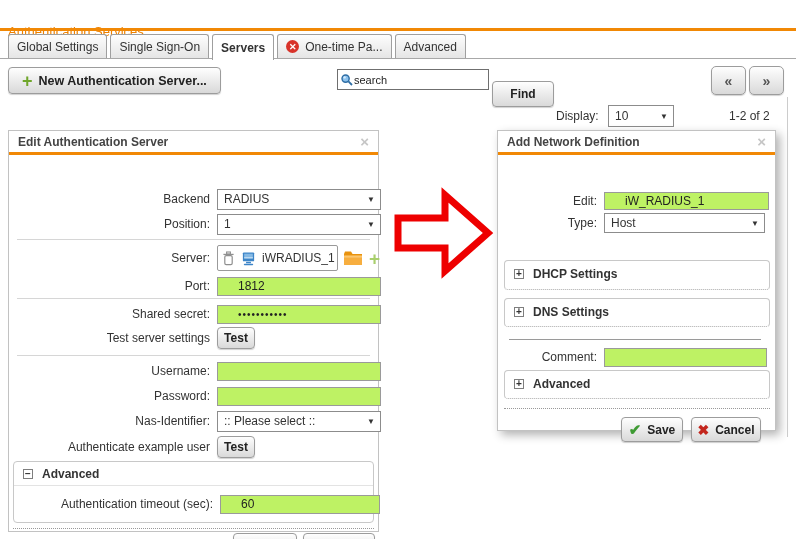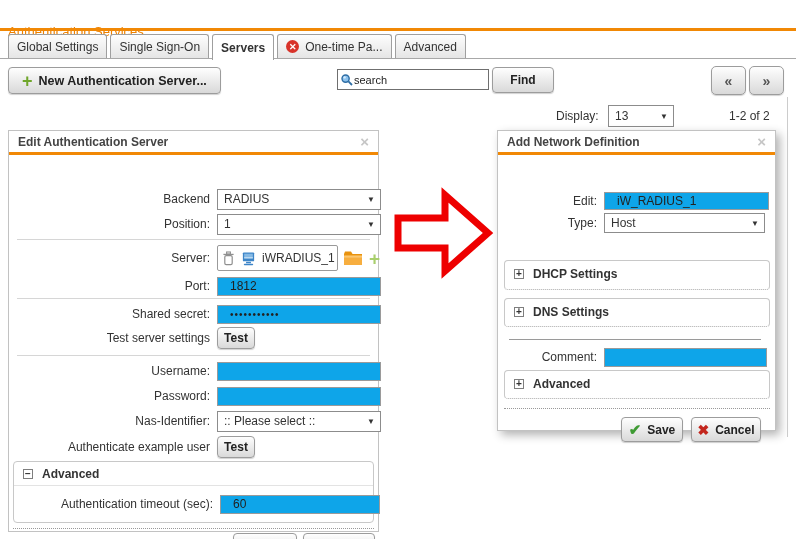--- a/index.html
+++ b/index.html
@@ -27,35 +27,35 @@
          font-weight:bold; color:#222; box-shadow:0 1px 1px rgba(0,0,0,0.18); cursor:pointer;
          font-family:"Liberation Sans", sans-serif; font-size:12px; }
 
   
   .new-btn { position:absolute; left:8px; top:67px; height:27px; padding:0 13px; font-size:12.5px; }
   .plus-big { color:#6FA62B; font-size:18px; font-weight:bold; line-height:1; }
   .search-box { position:absolute; left:337px; top:69px; width:152px; height:21px;
                 border:1px solid #6F6F6F; background:#fff; display:flex; align-items:center; padding-left:2px; }
   .search-box input { border:none; outline:none; width:120px; font-size:11px; color:#222;
                       font-family:"Liberation Sans", sans-serif; }
-  .find-btn { position:absolute; left:492px; top:67px; width:62px; height:26px; }
+  .find-btn { position:absolute; left:492px; top:81px; width:62px; height:26px; }
   .pg-btn { position:absolute; top:66px; width:35px; height:29px; font-size:14px; color:#555; border-radius:5px; }
   .pg-prev { left:711px; } .pg-next { left:749px; }
 
   
   .display-label { position:absolute; left:556px; top:109px; }
   .display-select { position:absolute; left:608px; top:105px; width:66px; height:22px; }
   .range-text { position:absolute; left:729px; top:109px; }
 
   .select { border:1px solid #8C8C8C; background:#fff; display:flex; align-items:center;
             justify-content:space-between; padding:0 5px 0 6px; cursor:pointer; }
   .select .arrow { font-size:8px; color:#333; flex:none; margin-left:4px; }
 
-  .tfield { border:1px solid #9A9A9A; background:#0ea5e9; font-family:"Liberation Sans", sans-serif;
-            font-size:12px; color:#222; padding:0 12px; outline:none; }
+  .tfield { border:1px solid #9A9A9A; background:#bef264; font-family:"Liberation Sans", sans-serif;
+            font-size:12px; color:#222; padding:0 20px; outline:none; }
 
   
   .panel { position:absolute; background:#fff; border:1px solid #C2C2C2; }
   .panel-header { height:24px; display:flex; align-items:center; justify-content:space-between;
                   padding:0 9px; border-bottom:3px solid #F18805; font-weight:bold; color:#444; }
   .close-x { color:#C6C6C6; font-weight:bold; font-size:15px; cursor:pointer; line-height:1; }
   .edit-panel { left:8px; top:130px; width:371px; height:402px; }
   .add-panel { left:497px; top:130px; width:279px; height:301px; box-shadow:4px 4px 9px rgba(0,0,0,0.30); }
   .pbody { position:relative; width:100%; height:calc(100% - 27px); }
 
@@ -147,21 +147,21 @@
 
   <button class="btn pg-btn pg-prev">
     <span>«</span>
   </button>
   <button class="btn pg-btn pg-next">
     <span>»</span>
   </button>
 
   <div class="display-label">Display:</div>
   <div class="select display-select">
-    <span>13</span>
+    <span>10</span>
     <span class="arrow">▼</span>
   </div>
   <div class="range-text">1-2 of 2</div>
 
   <div class="panel edit-panel">
     <div class="panel-header">
       <span>Edit Authentication Server</span>
       <span class="close-x">×</span>
     </div>
     <div class="pbody">

